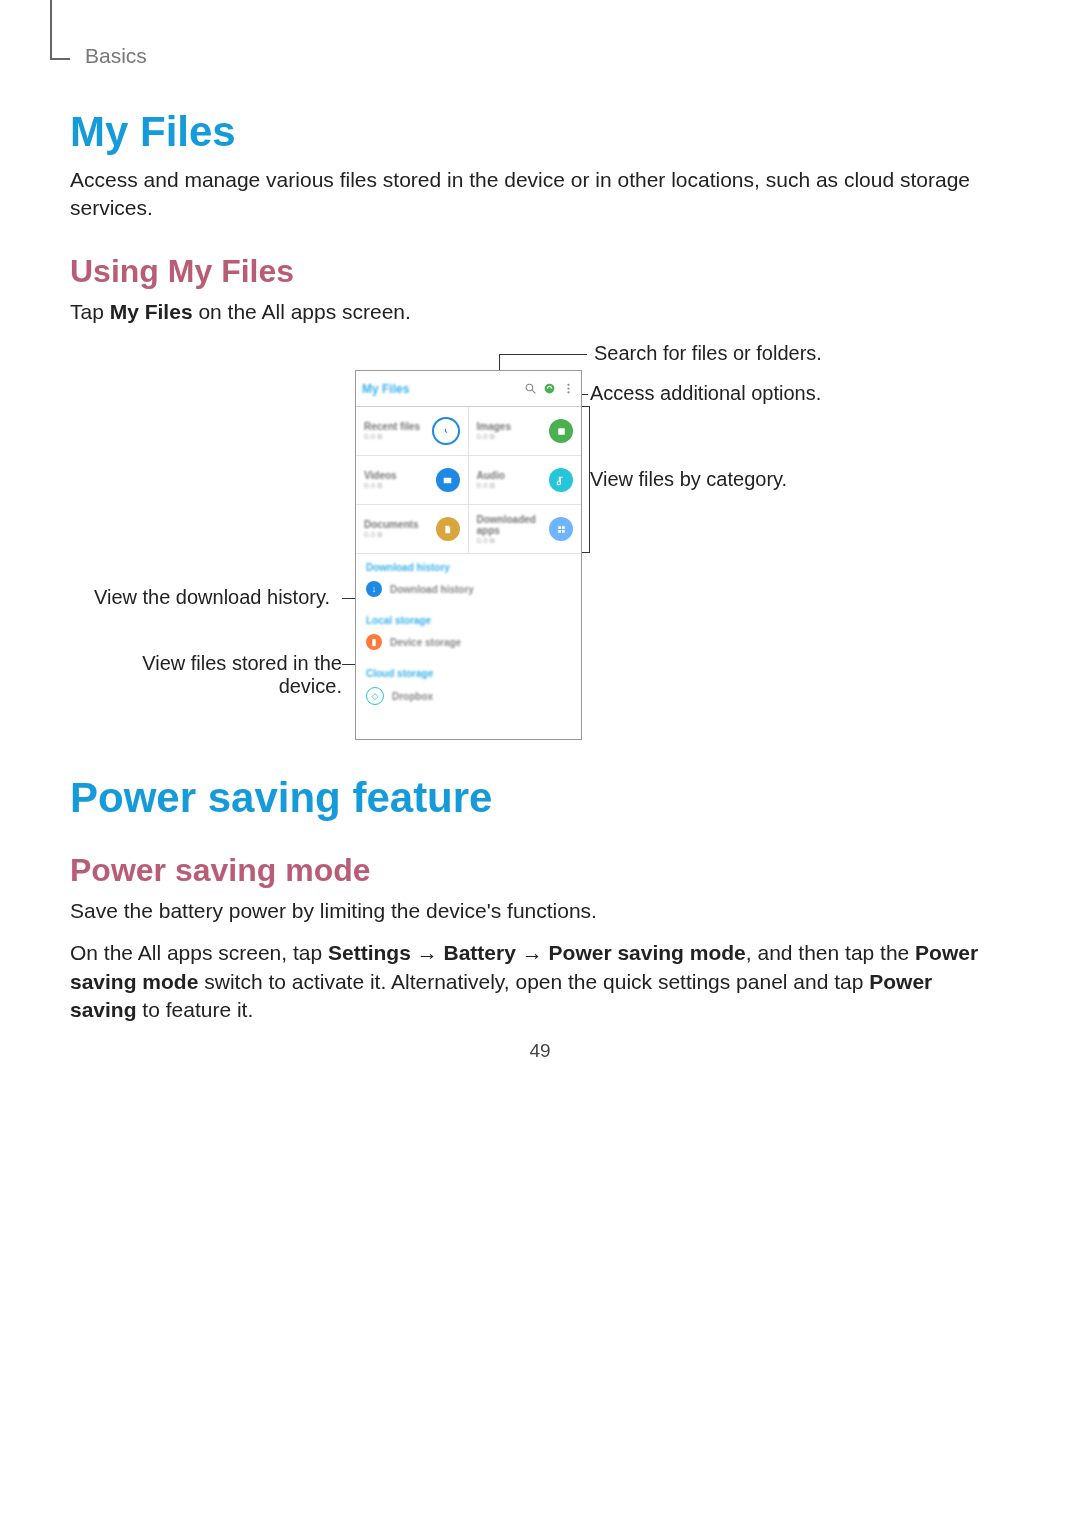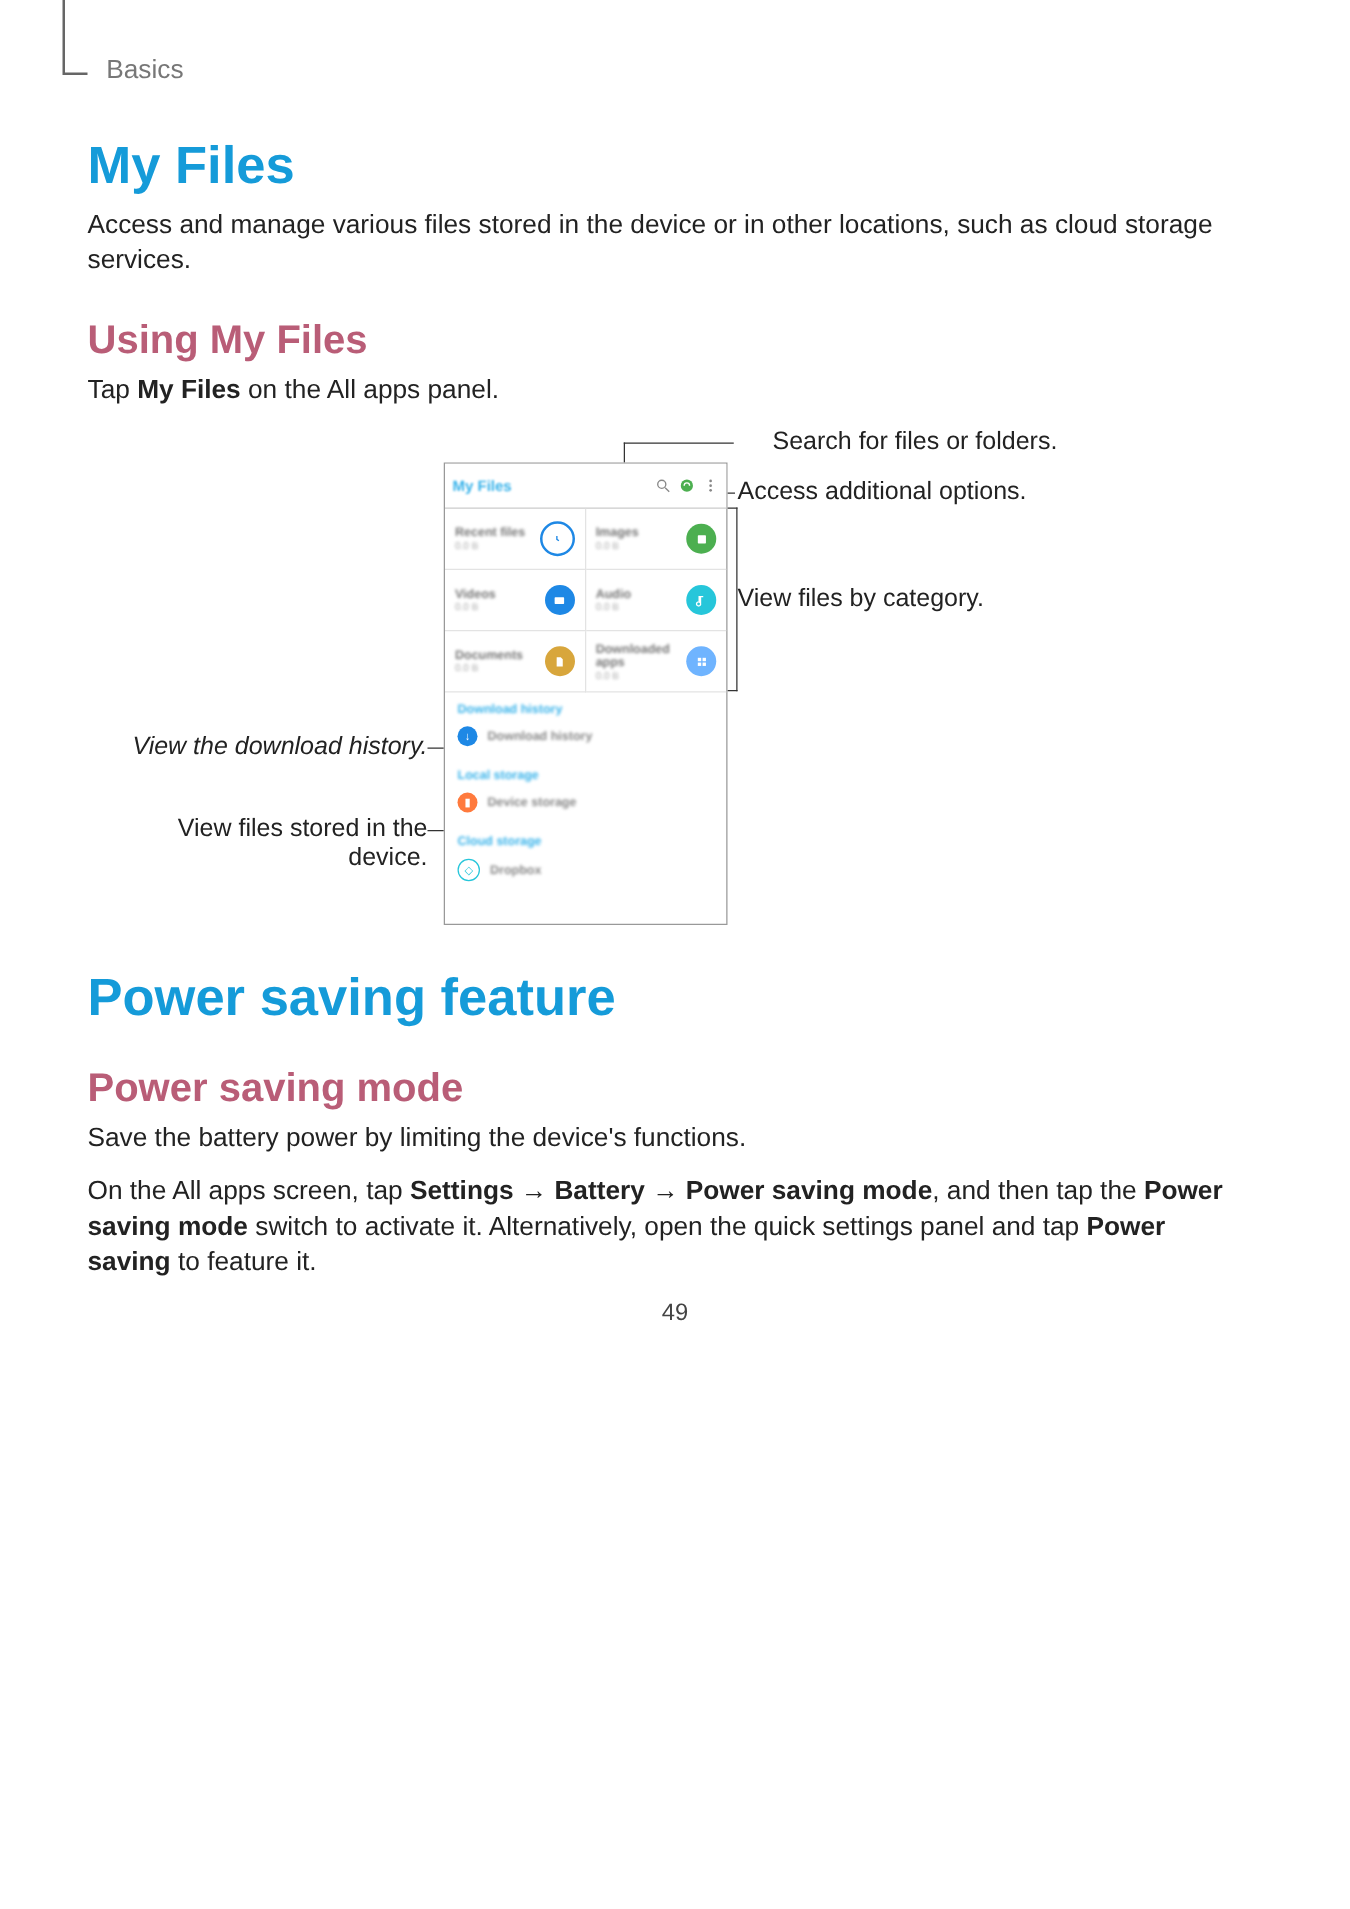--- a/index.html
+++ b/index.html
@@ -30,24 +30,24 @@
   .c-blue{background:#1e88e5;} .c-ring{border:2px solid #1e88e5;background:#fff;}
   .c-green{background:#4caf50;} .c-teal{background:#26c6da;} .c-gold{background:#d8a63c;}
   .c-lt{background:#6fb4ff;}
   .sec-h{font-size:10px;color:#39b3ea;font-weight:700;padding:8px 10px 4px;filter:blur(1.2px);}
   .row{display:flex;align-items:center;gap:8px;padding:4px 10px 10px;}
   .row .lbl{font-size:10px;color:#888;font-weight:700;filter:blur(1.2px);}
   .mini{width:16px;height:16px;border-radius:50%;display:flex;align-items:center;justify-content:center;font-size:9px;color:#fff;}
   .m-blue{background:#1e88e5;} .m-orange{background:#ff7a3d;} .m-cyan{border:1.5px solid #26c6da;color:#26c6da;background:#fff;}
   
   .callout{position:absolute;font-size:20px;color:#222;}
-  .co-r1{left:548px;top:2px;}   
+  .co-r1{left:524px;top:2px;}   
   .co-r2{left:520px;top:42px;}  
   .co-r3{left:520px;top:128px;} 
-  .co-l1{right:668px;top:246px;text-align:right;width:260px;font-style:italic;}
+  .co-l1{right:668px;top:246px;text-align:center;width:260px;}
   .co-l2{right:668px;top:312px;text-align:right;width:260px;}
   .lead{position:absolute;border-top:1px solid #333;}
   .lead.v{border-top:none;border-left:1px solid #333;}
   
   .lA{left:429px;top:14px;width:88px;} .lA2{left:429px;top:14px;height:35px;}
   
   .lB{left:498px;top:54px;width:20px;}
   
   .brk{position:absolute;left:511px;top:66px;height:145px;border-right:1px solid #333;border-top:1px solid #333;border-bottom:1px solid #333;width:8px;} 
   
@@ -58,21 +58,21 @@
 <body>
 
 <div class="page">
   <div class="border-mark"></div>
   <div class="breadcrumb">Basics</div>
 
   <h1>My Files</h1>
   <p>Access and manage various files stored in the device or in other locations, such as cloud storage services.</p>
   <h2>Using My Files</h2>
   <p>
-    <span>Tap </span><b>My Files</b><span> on the All apps panel.</span>
+    <span>Tap </span><b>My Files</b><span> on the All apps screen.</span>
   </p>
 
   <div class="fig">
 
     <div class="callout co-r1">Search for files or folders.</div>
     <div class="callout co-r2">Access additional options.</div>
     <div class="callout co-r3">View files by category.</div>
     <div class="callout co-l1">View the download history.</div>
     <div class="callout co-l2">View files stored in the device.</div>
 

